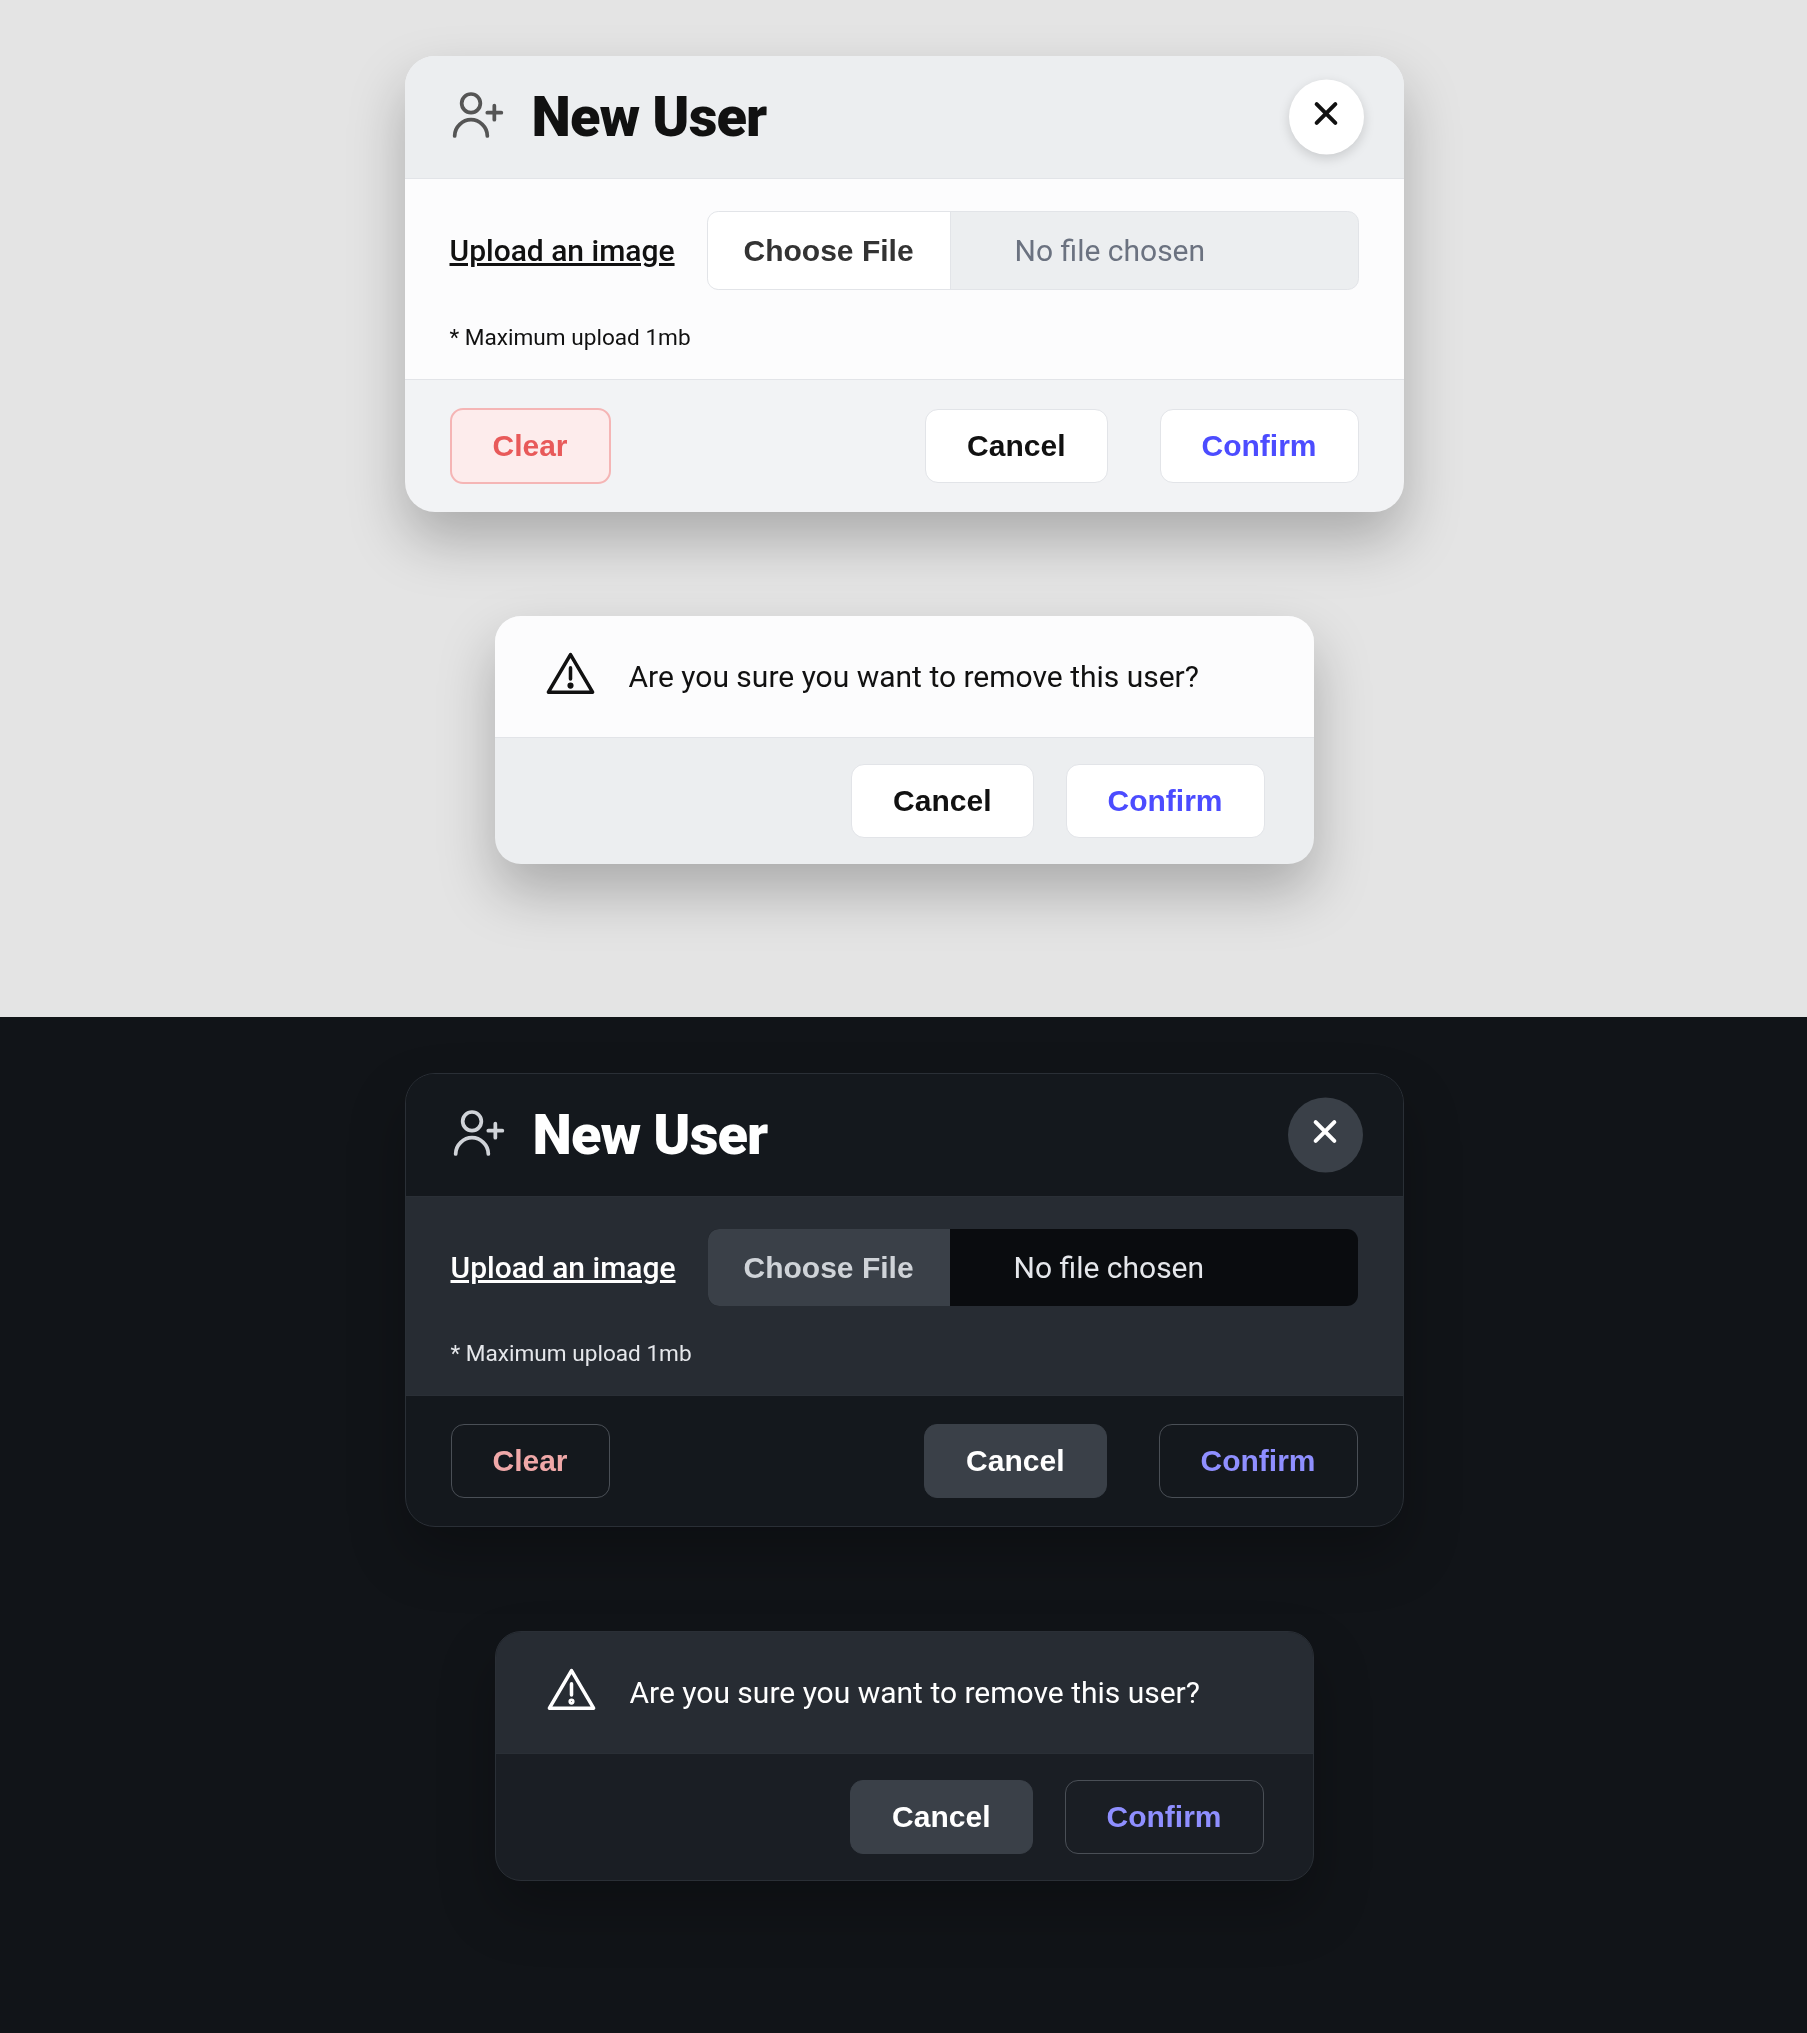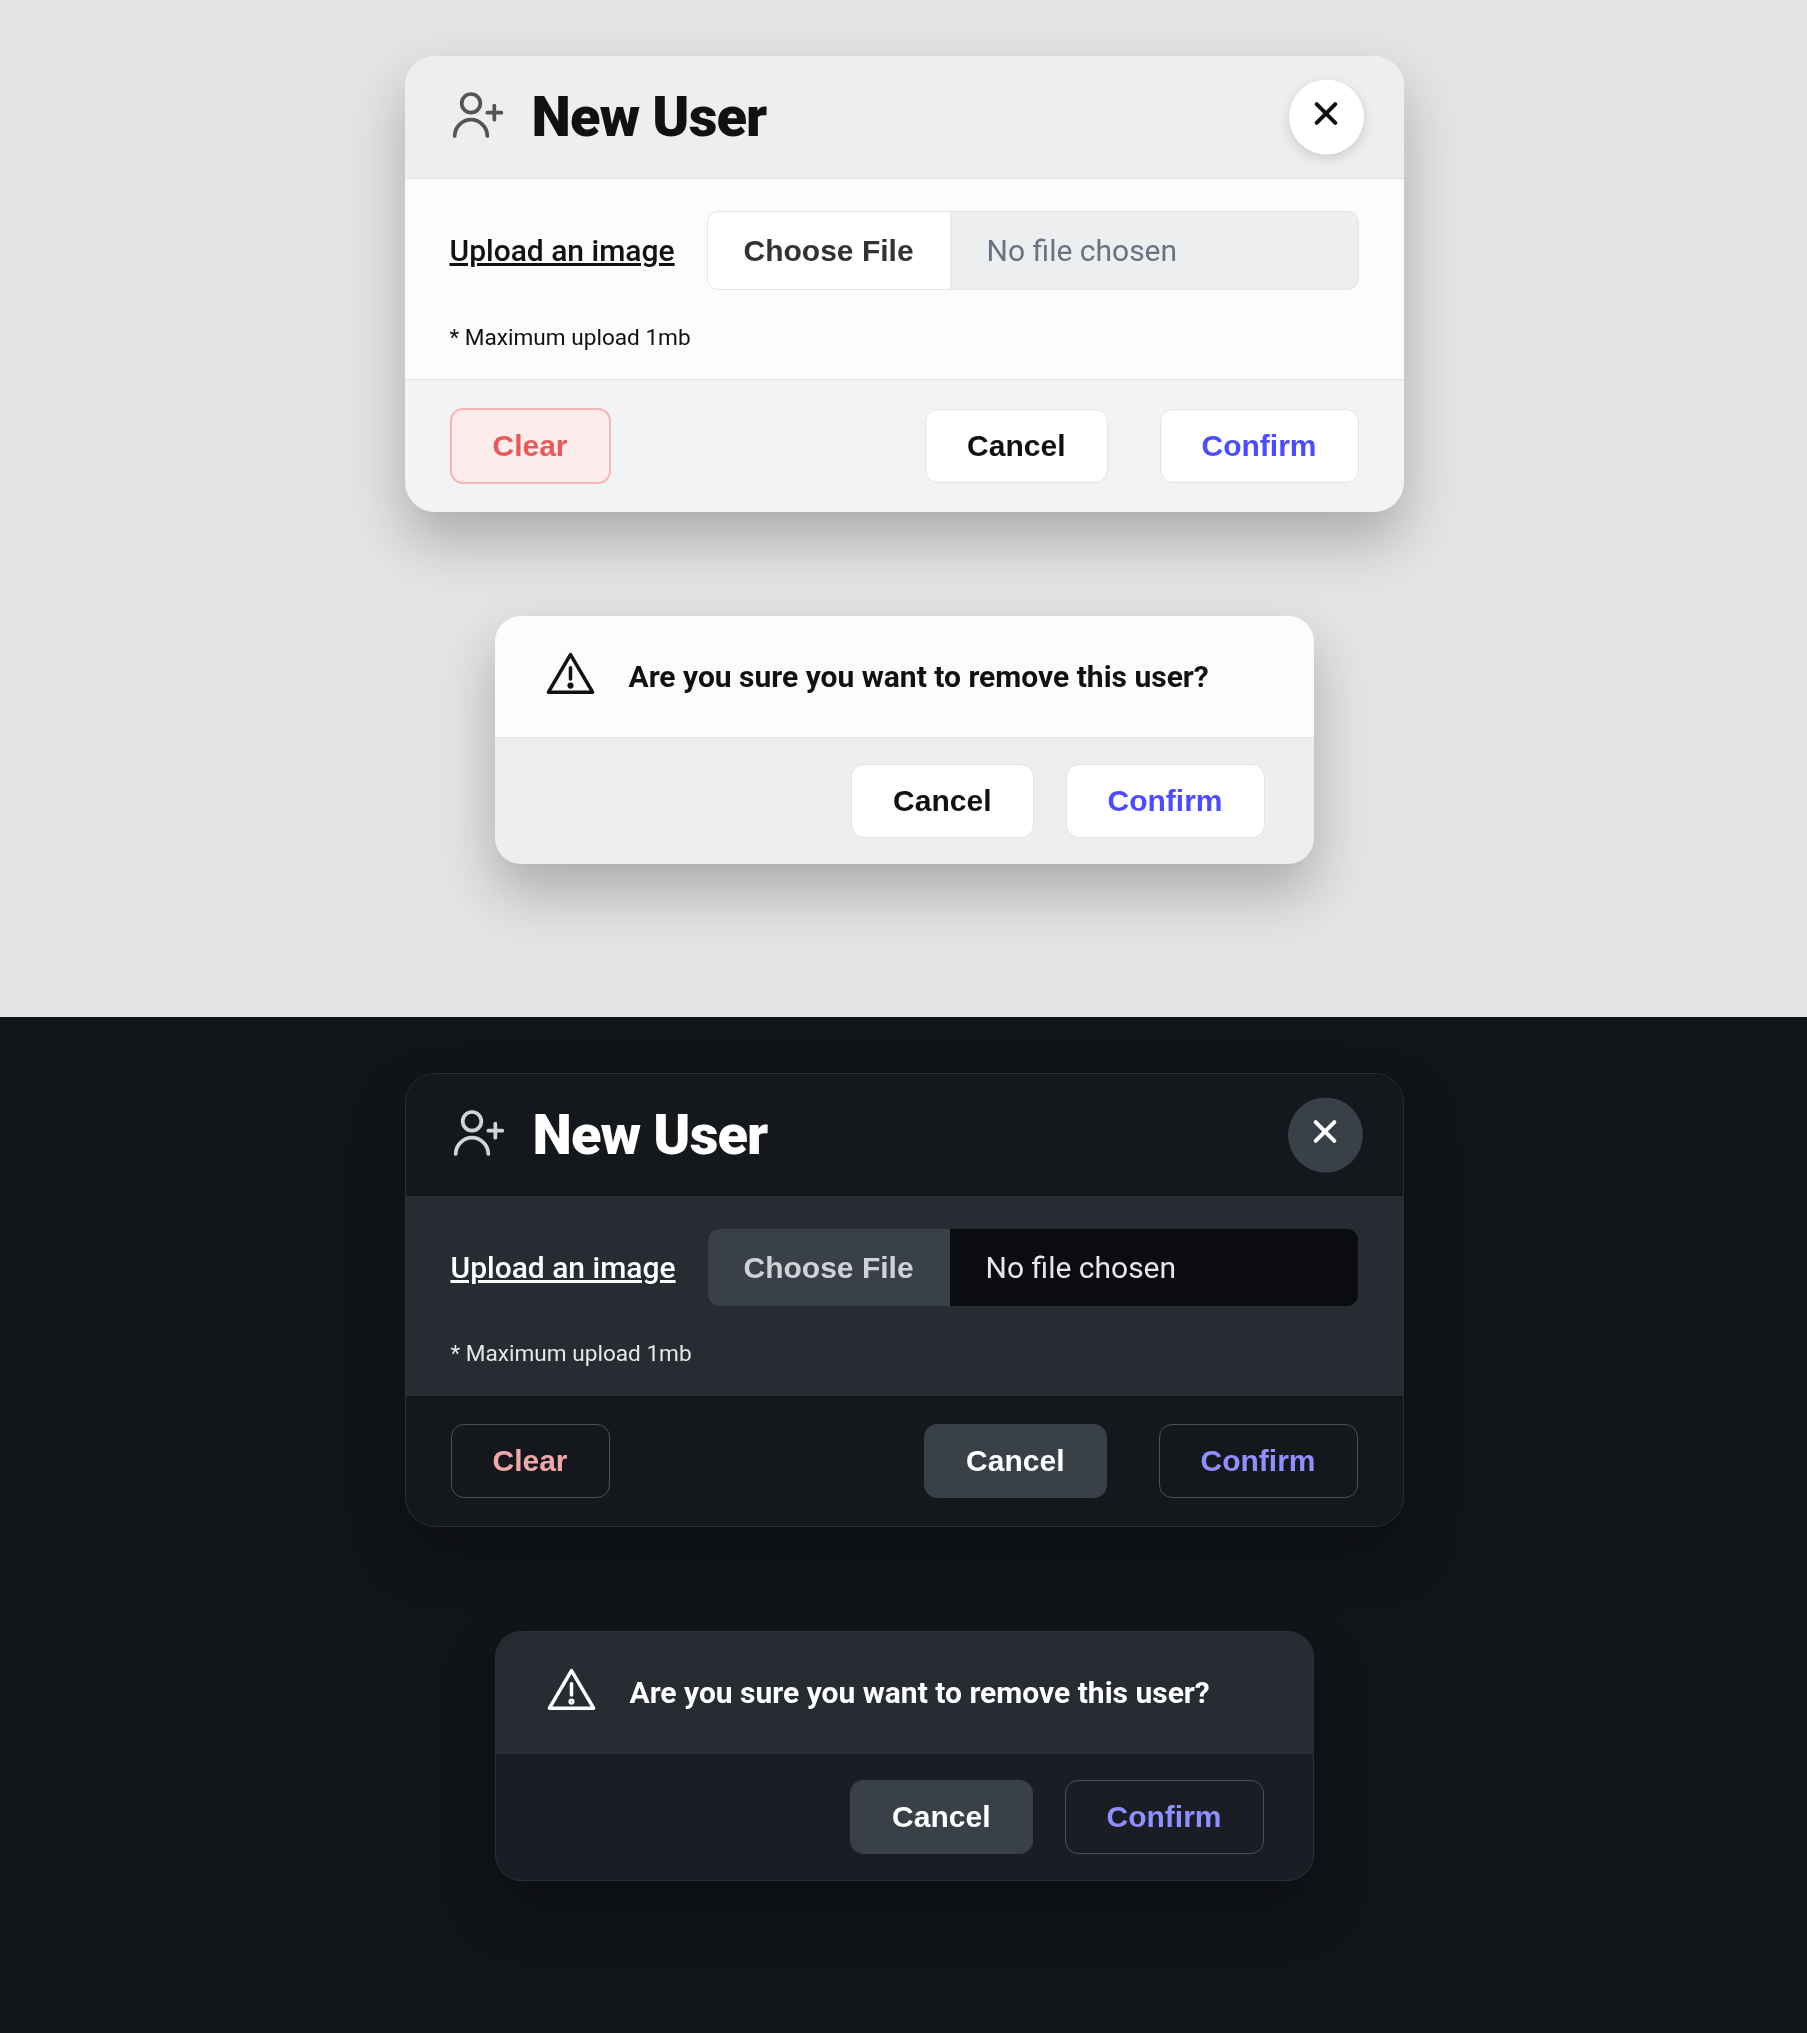--- a/index.html
+++ b/index.html
@@ -75,20 +75,21 @@
     text-decoration: underline;
   }
   .light .upload-label { color: #111; }
   .dark  .upload-label { color: #fff; }
 
   .file-picker {
     display: flex;
     border-radius: 11.3px;
     overflow: hidden;
     flex: 1;
+    gap: 28px;
   }
   .light .file-picker { border: 1.9px solid #e2e4e8; background: #eceef0; }
   .dark  .file-picker { background: #0a0c0f; }
 
   .choose-file {
     padding: 21px 36px;
     font-size: 30px;
     font-weight: 800;
     cursor: pointer;
     border: none;
@@ -150,21 +151,21 @@
     display: flex;
     align-items: center;
     gap: 32px;
     padding: 32px 49px;
   }
   .light .alert-header { background: #fcfcfd; border-bottom: 1.9px solid #e2e4e8; }
   .dark  .alert-header { background: #272c33; border-bottom: 1.9px solid #2a2f36; }
 
   .alert-text {
     font-size: 30px;
-    font-weight: 700;
+    font-weight: 400;
   }
   .light .alert-text { color: #111; }
   .dark  .alert-text { color: #fff; }
 
   .alert-footer {
     display: flex;
     justify-content: flex-end;
     gap: 32px;
     padding: 26px 49px;
   }

